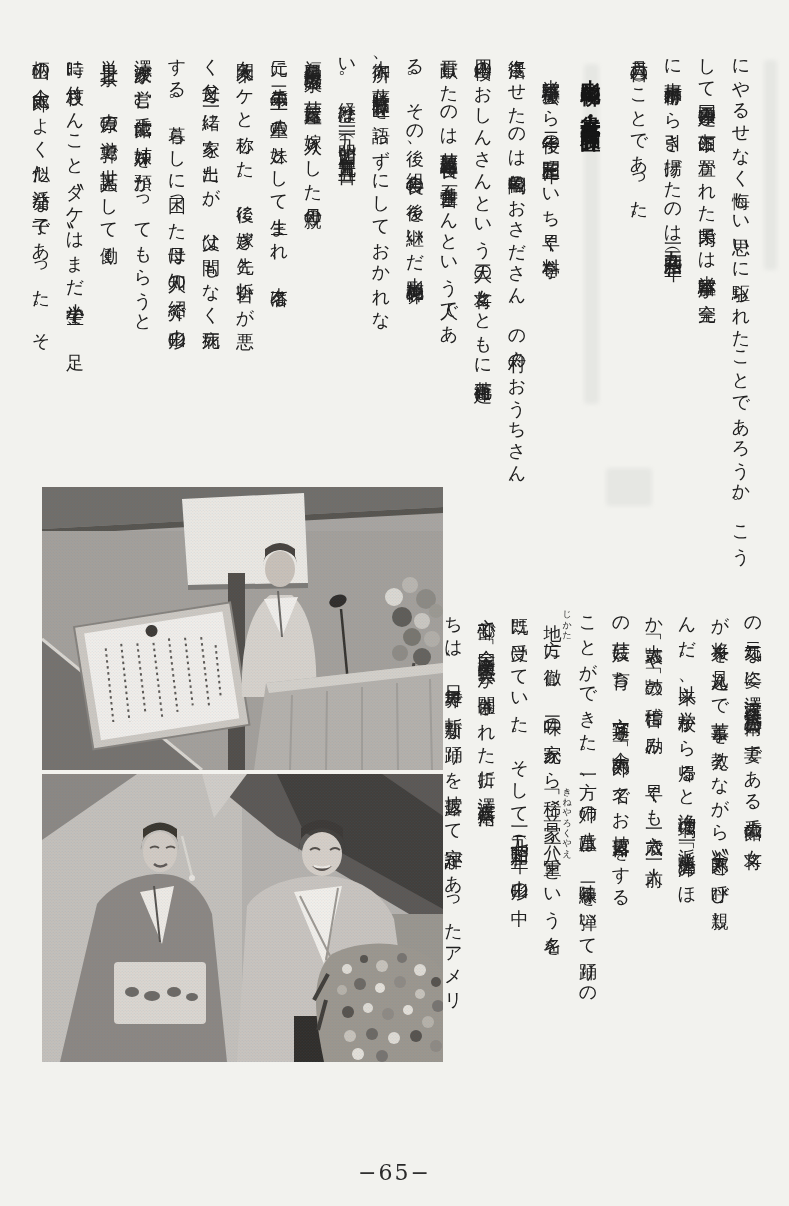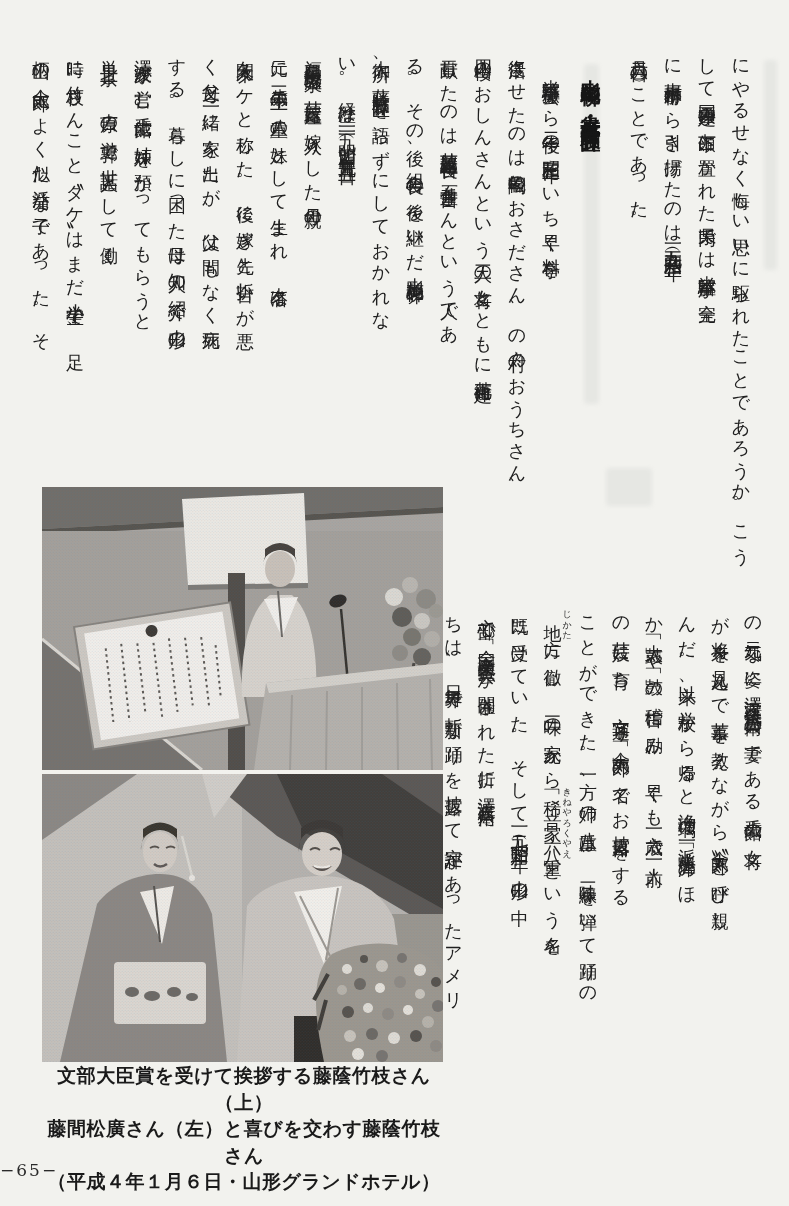--- a/index.html
+++ b/index.html
@@ -58,21 +58,22 @@
     font-weight:700;
     font-size:19px;
     line-height:26.5px;
     color:#1a1a1a;
     letter-spacing:0.5px;
   }
   
   .pagenum{
     position:absolute;
     left:0;right:0;top:1160px;
-    font-size:17px;
+    text-align:center;
+    font-size:22px;
     letter-spacing:2px;
     color:#2a2a2a;
   }
   
   .ghost{
     position:absolute;
     background:rgba(125,140,140,0.10);
     filter:blur(2px);
     border-radius:4px;
   }
@@ -289,21 +290,16 @@
             <circle cx="394" cy="272" r="6" fill="#8d8a84"></circle>
           <circle cx="316" cy="280" r="6" fill="#e2e0d9"></circle>
             <circle cx="340" cy="282" r="6" fill="#767470"></circle>
         </g>
         <path d="M286,200 l-14,26 M284,226 l-8,30" stroke="#3f3e3a" stroke-width="4" fill="none"></path>
       </g>
       <rect x="0" y="0" width="401" height="288" fill="url(#ht2)"></rect>
     </svg>
   </figure>
 
-  <div class="caption">
-    <div>文部大臣賞を受けて挨拶する藤蔭竹枝さん（上）</div>
-    <div>藤間松廣さん（左）と喜びを交わす藤蔭竹枝さん</div>
-    <div>（平成４年１月６日・山形グランドホテル）</div>
-  </div>
 
   <div class="pagenum">−65−</div>
 
 </div>
 
 </body></html>

